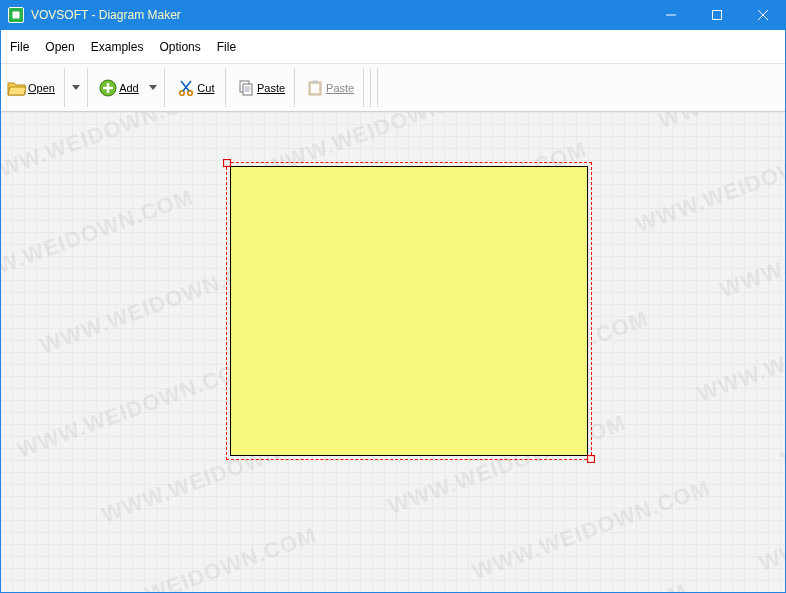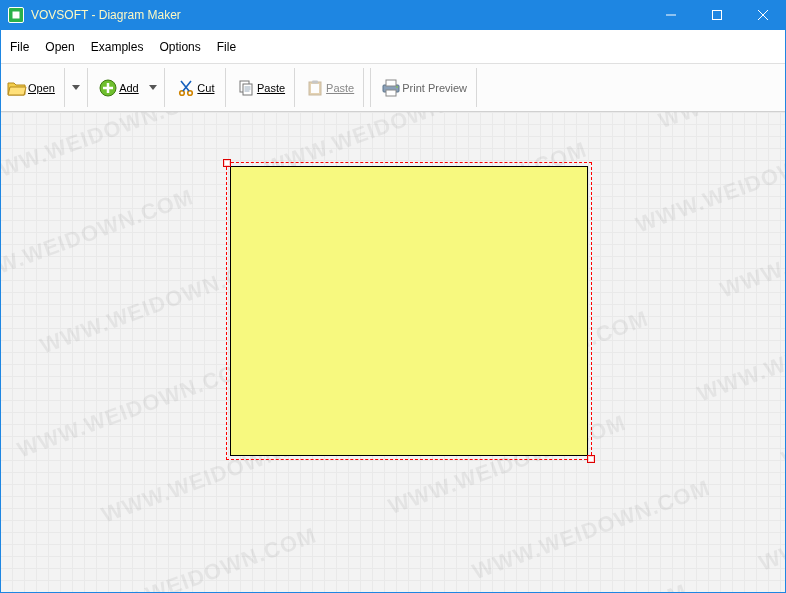--- a/index.html
+++ b/index.html
@@ -181,31 +181,20 @@
           <rect x="5" y="5" width="8" height="9" fill="#fff"></rect>
           <rect x="6" y="1.5" width="6" height="3" rx="1" fill="#888"></rect>
         </svg>
     </div>
     <div class="tlabel">Paste</div>
   </div>
   <div class="tsep"></div>
 
   <div class="tsep"></div>
 
-  <div class="tbtn nolabel" style="min-width:72px">
-    <div class="ticon">
-      <svg width="20" height="18" viewBox="0 0 20 18">
-          <rect x="2" y="6" width="16" height="7" rx="1" fill="#8aa0b8" stroke="#5b728a"></rect>
-          <rect x="5" y="1" width="10" height="6" fill="#fff" stroke="#888"></rect>
-          <rect x="5" y="11" width="10" height="6" fill="#fff" stroke="#888"></rect>
-          <circle cx="16" cy="8" r="0.8" fill="#7ed321"></circle>
-        </svg>
-    </div>
-    <div class="tlabel">Print Preview</div>
-  </div>
   <div class="tsep"></div>
 </div>
 
 <div class="canvas-area">
   <div class="watermark" id="wm">   WWW.WEIDOWN.COM           WWW.WEIDOWN.COM           WWW.WEIDOWN.COM           WWW.WEIDOWN.COM
            WWW.WEIDOWN.COM           WWW.WEIDOWN.COM           WWW.WEIDOWN.COM           WWW.WEIDOWN.COM
    WWW.WEIDOWN.COM           WWW.WEIDOWN.COM           WWW.WEIDOWN.COM           WWW.WEIDOWN.COM
            WWW.WEIDOWN.COM           WWW.WEIDOWN.COM           WWW.WEIDOWN.COM           WWW.WEIDOWN.COM
    WWW.WEIDOWN.COM           WWW.WEIDOWN.COM           WWW.WEIDOWN.COM           WWW.WEIDOWN.COM
            WWW.WEIDOWN.COM           WWW.WEIDOWN.COM           WWW.WEIDOWN.COM           WWW.WEIDOWN.COM

